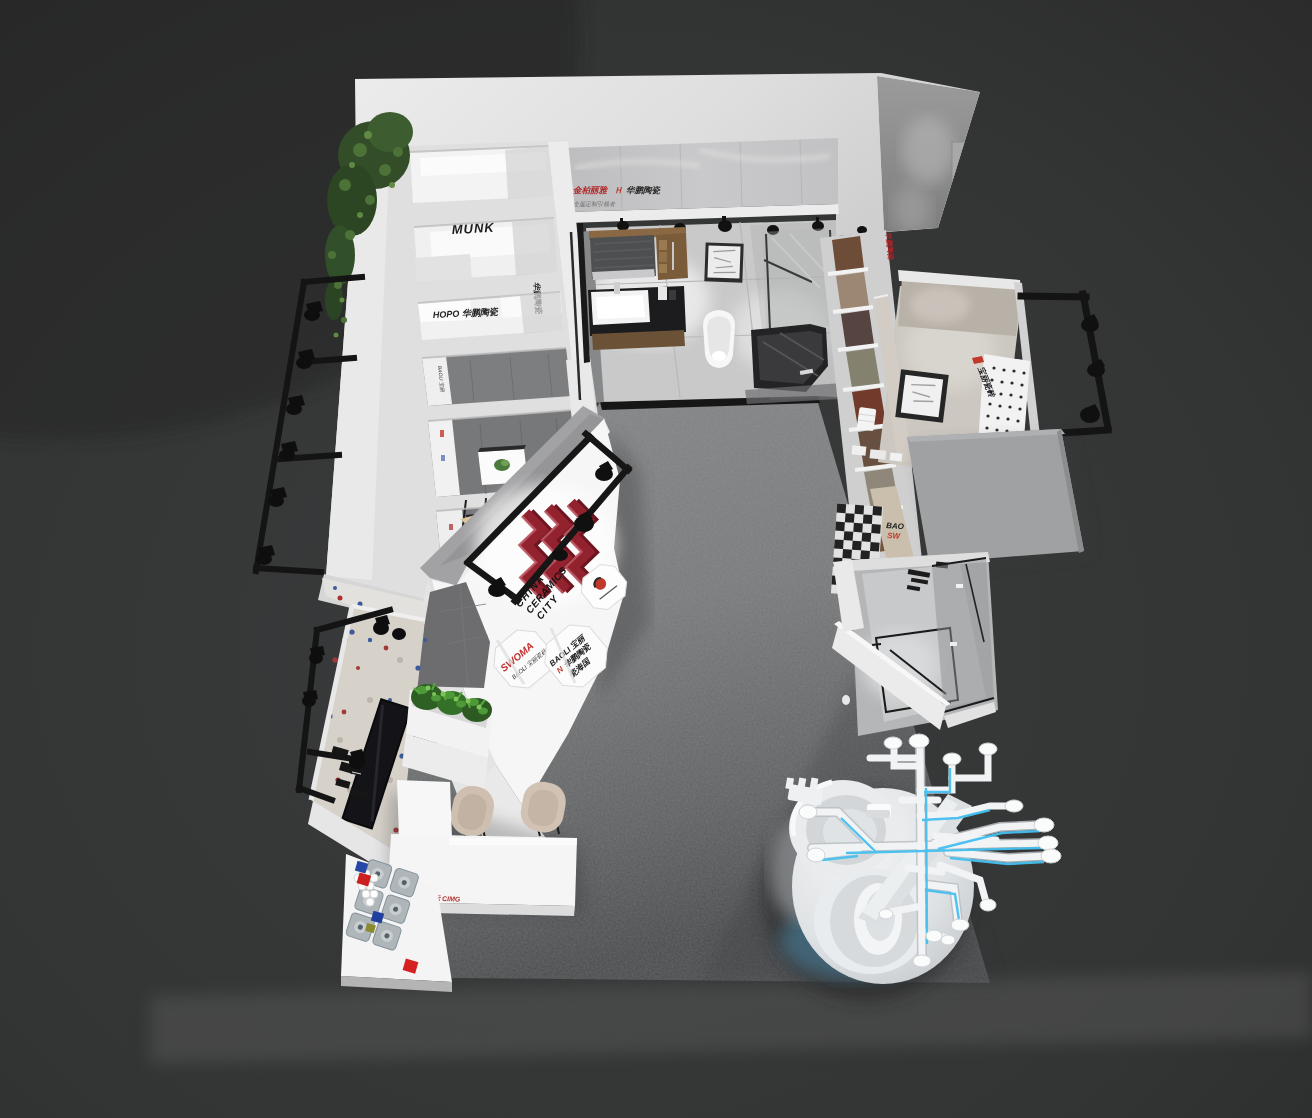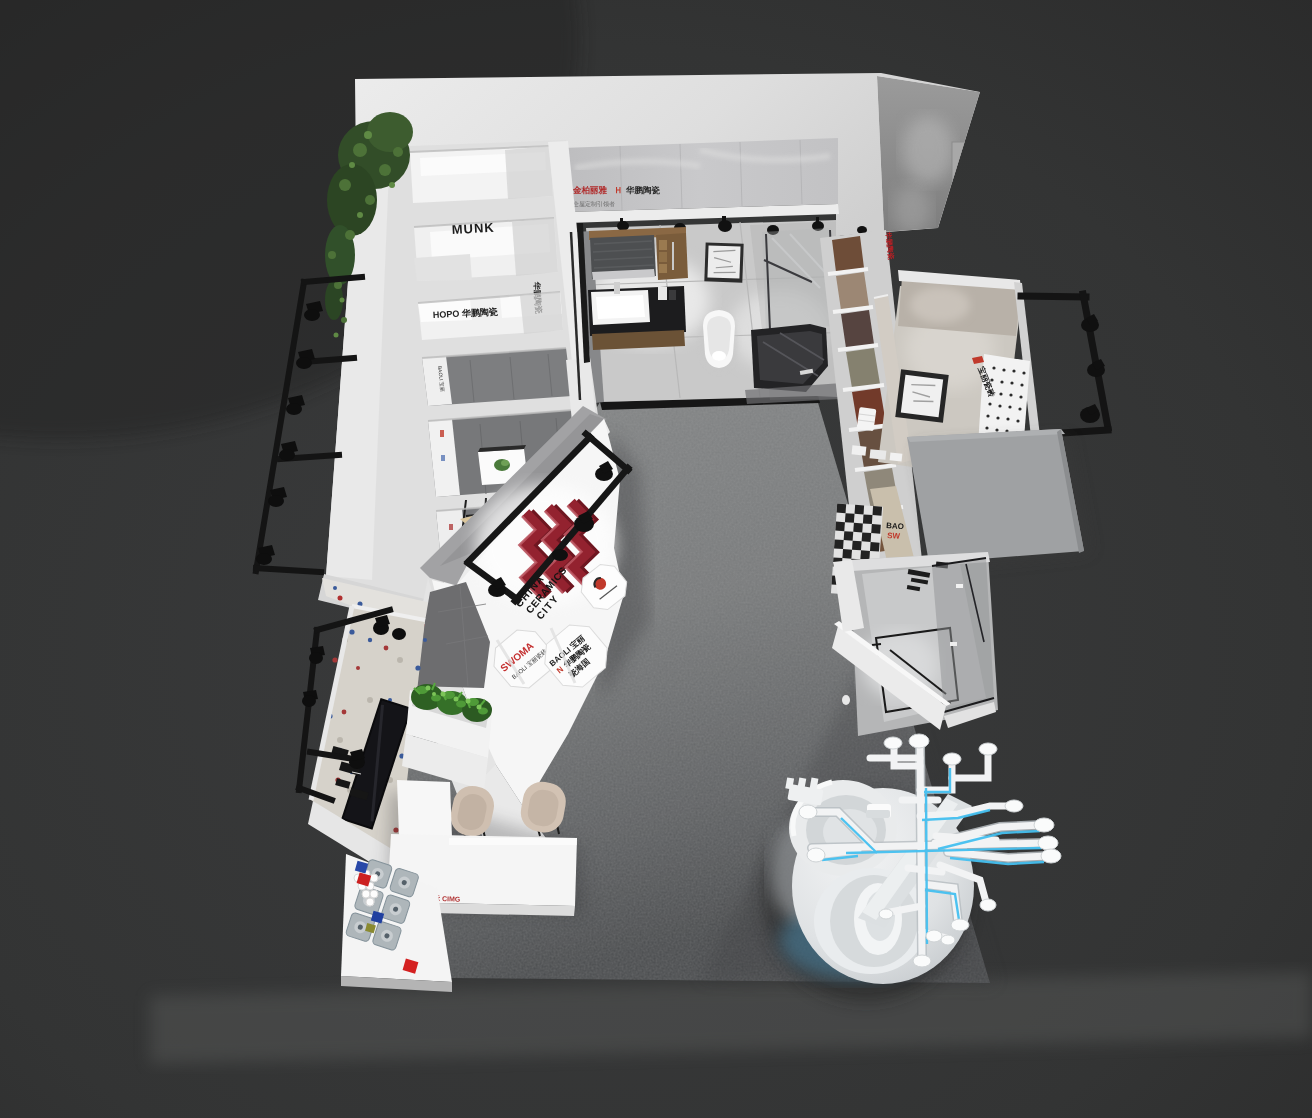--- a/index.html
+++ b/index.html
@@ -1,16 +1,16 @@
 <!DOCTYPE html>
 <html><head>
 <meta charset="utf-8">
 <style>
   html,body{margin:0;padding:0;background:#2e2f30;}
-  #stage{position:relative;width:1312px;height:1118px;overflow:hidden;font-family:"Liberation Sans",sans-serif;}
+  #stage{position:relative;width:1312px;height:1118px;overflow:hidden;font-family:"Liberation Sans",sans-serif;font-style:italic;}
   svg{position:absolute;left:0;top:0;}
   text{font-family:"Liberation Sans",sans-serif;}
 </style>
 </head>
 <body>
 <div id="stage">
 <svg width="1312" height="1118" viewBox="0 0 1312 1118">
 <defs>
   <radialGradient id="bgGrad" cx="0.45" cy="0.58" r="0.9">
     <stop offset="0" stop-color="#3a3b3c"></stop>

